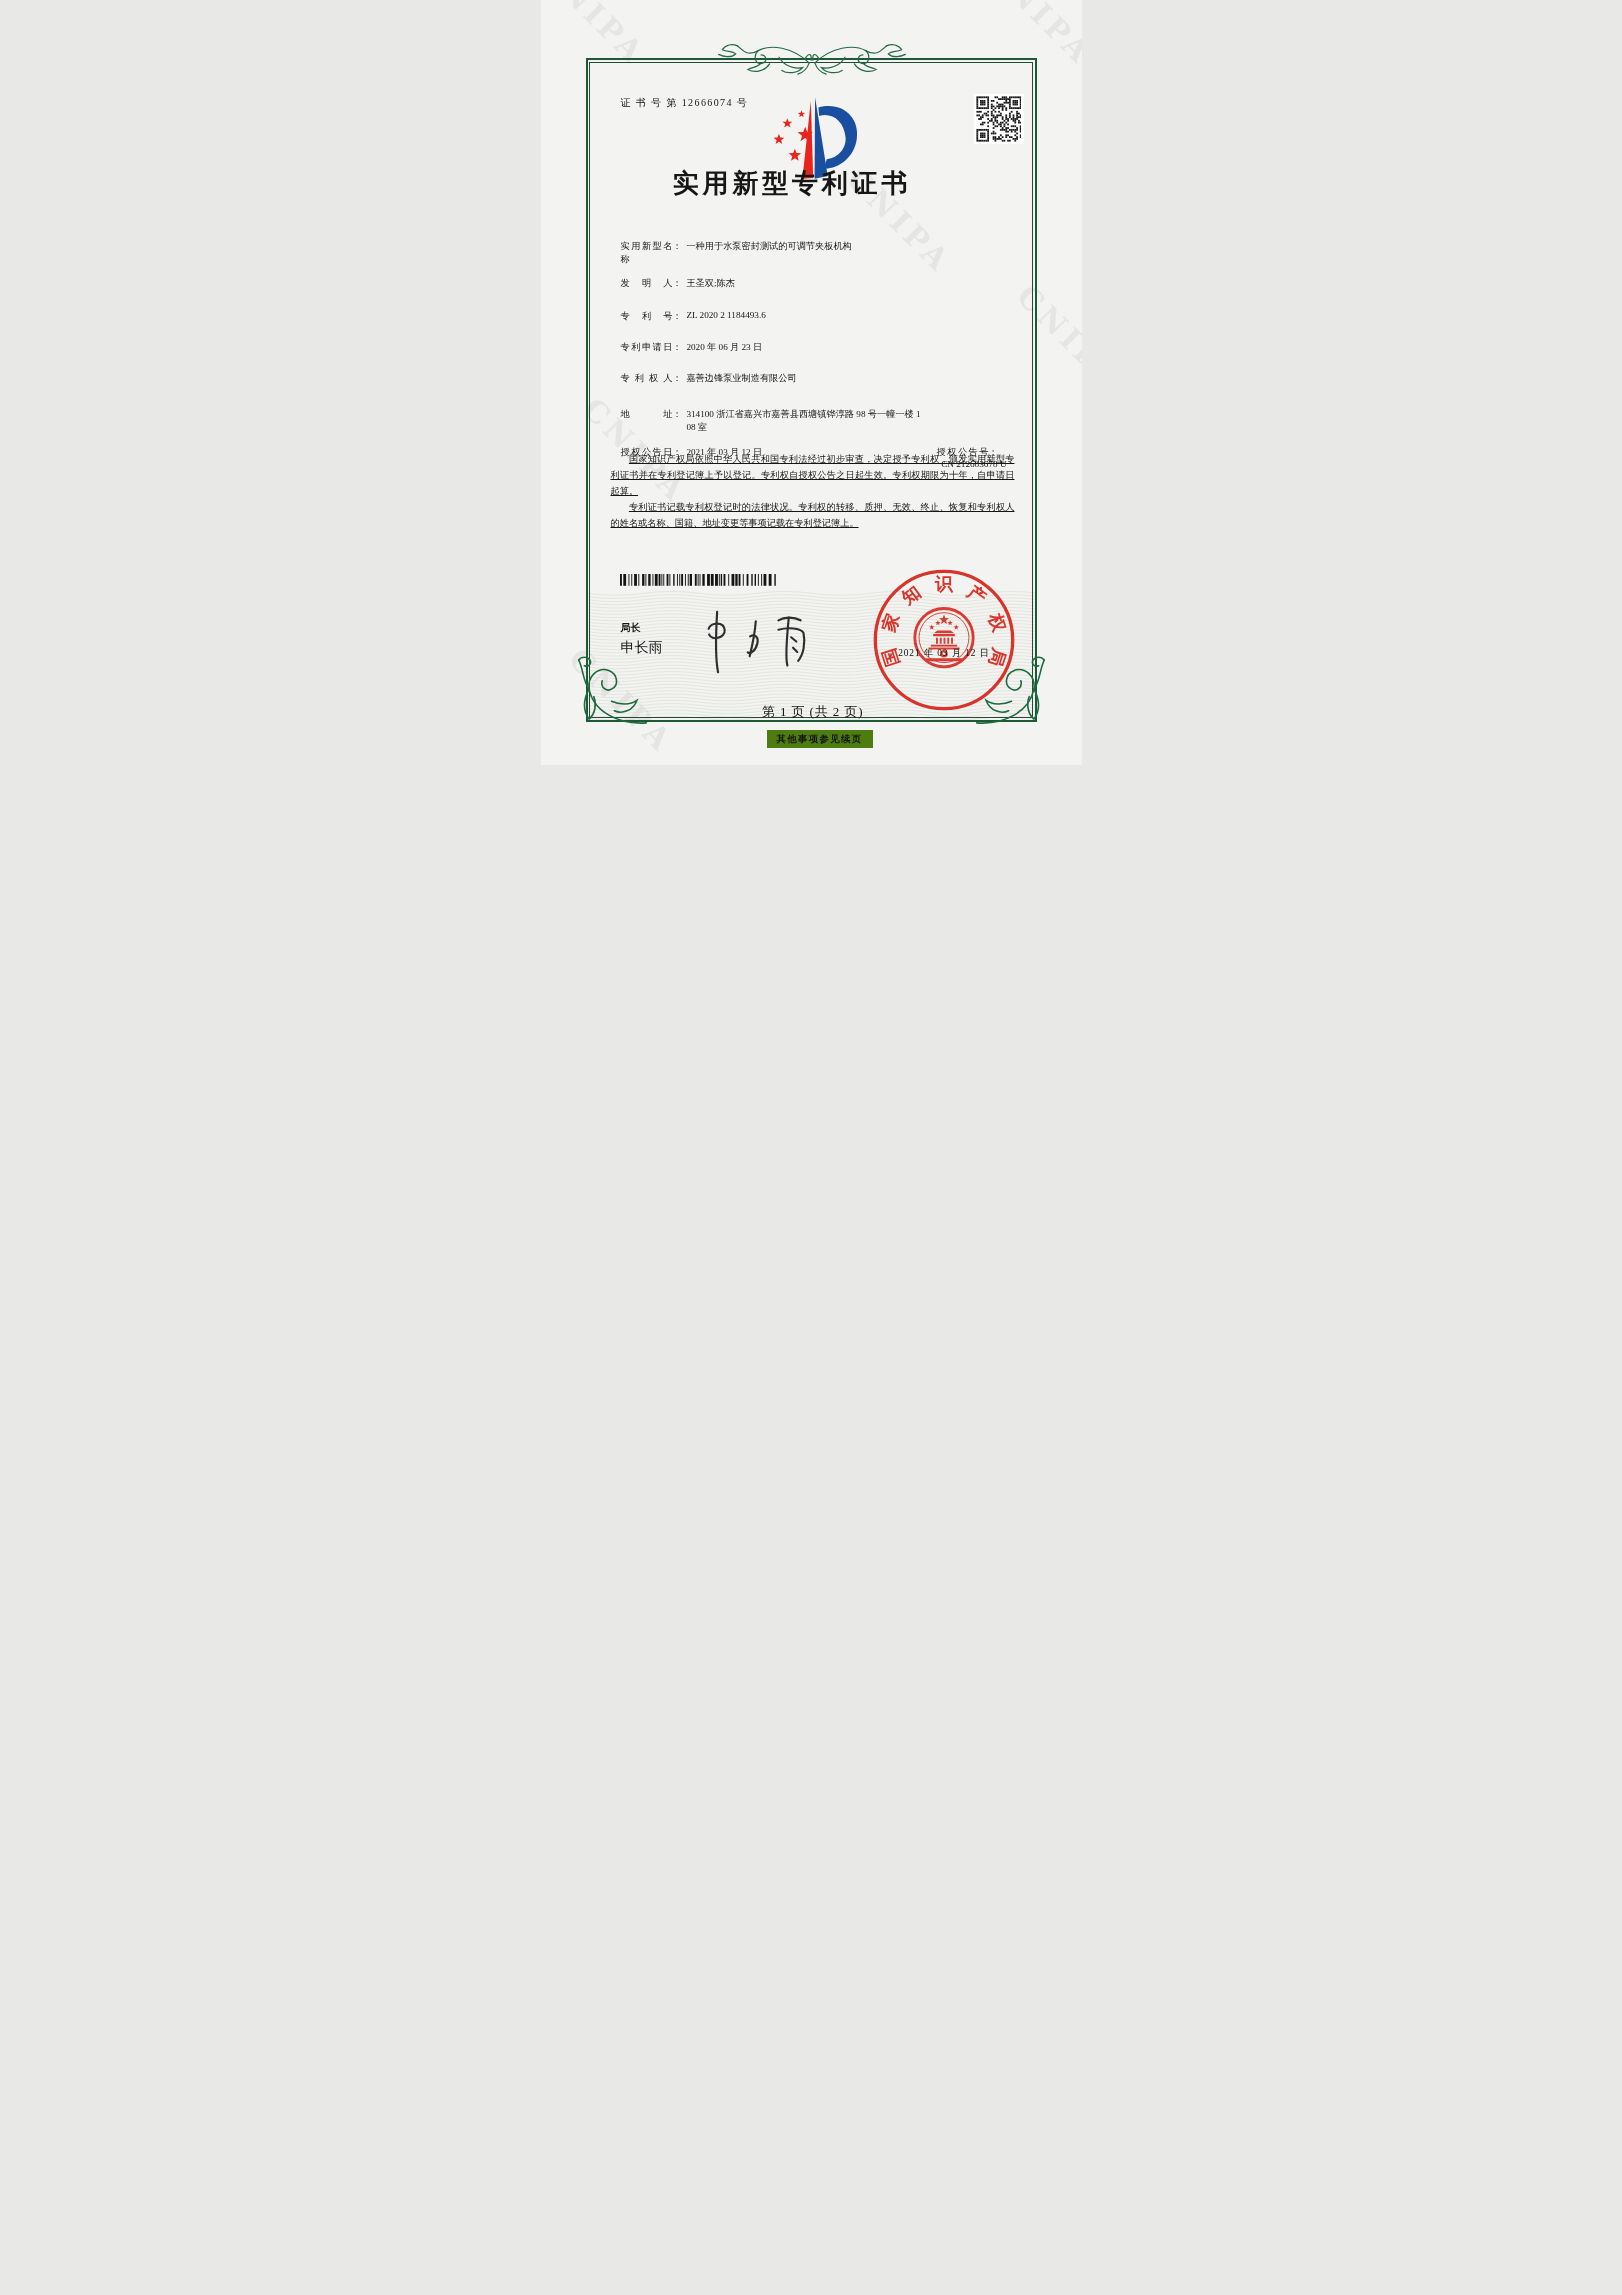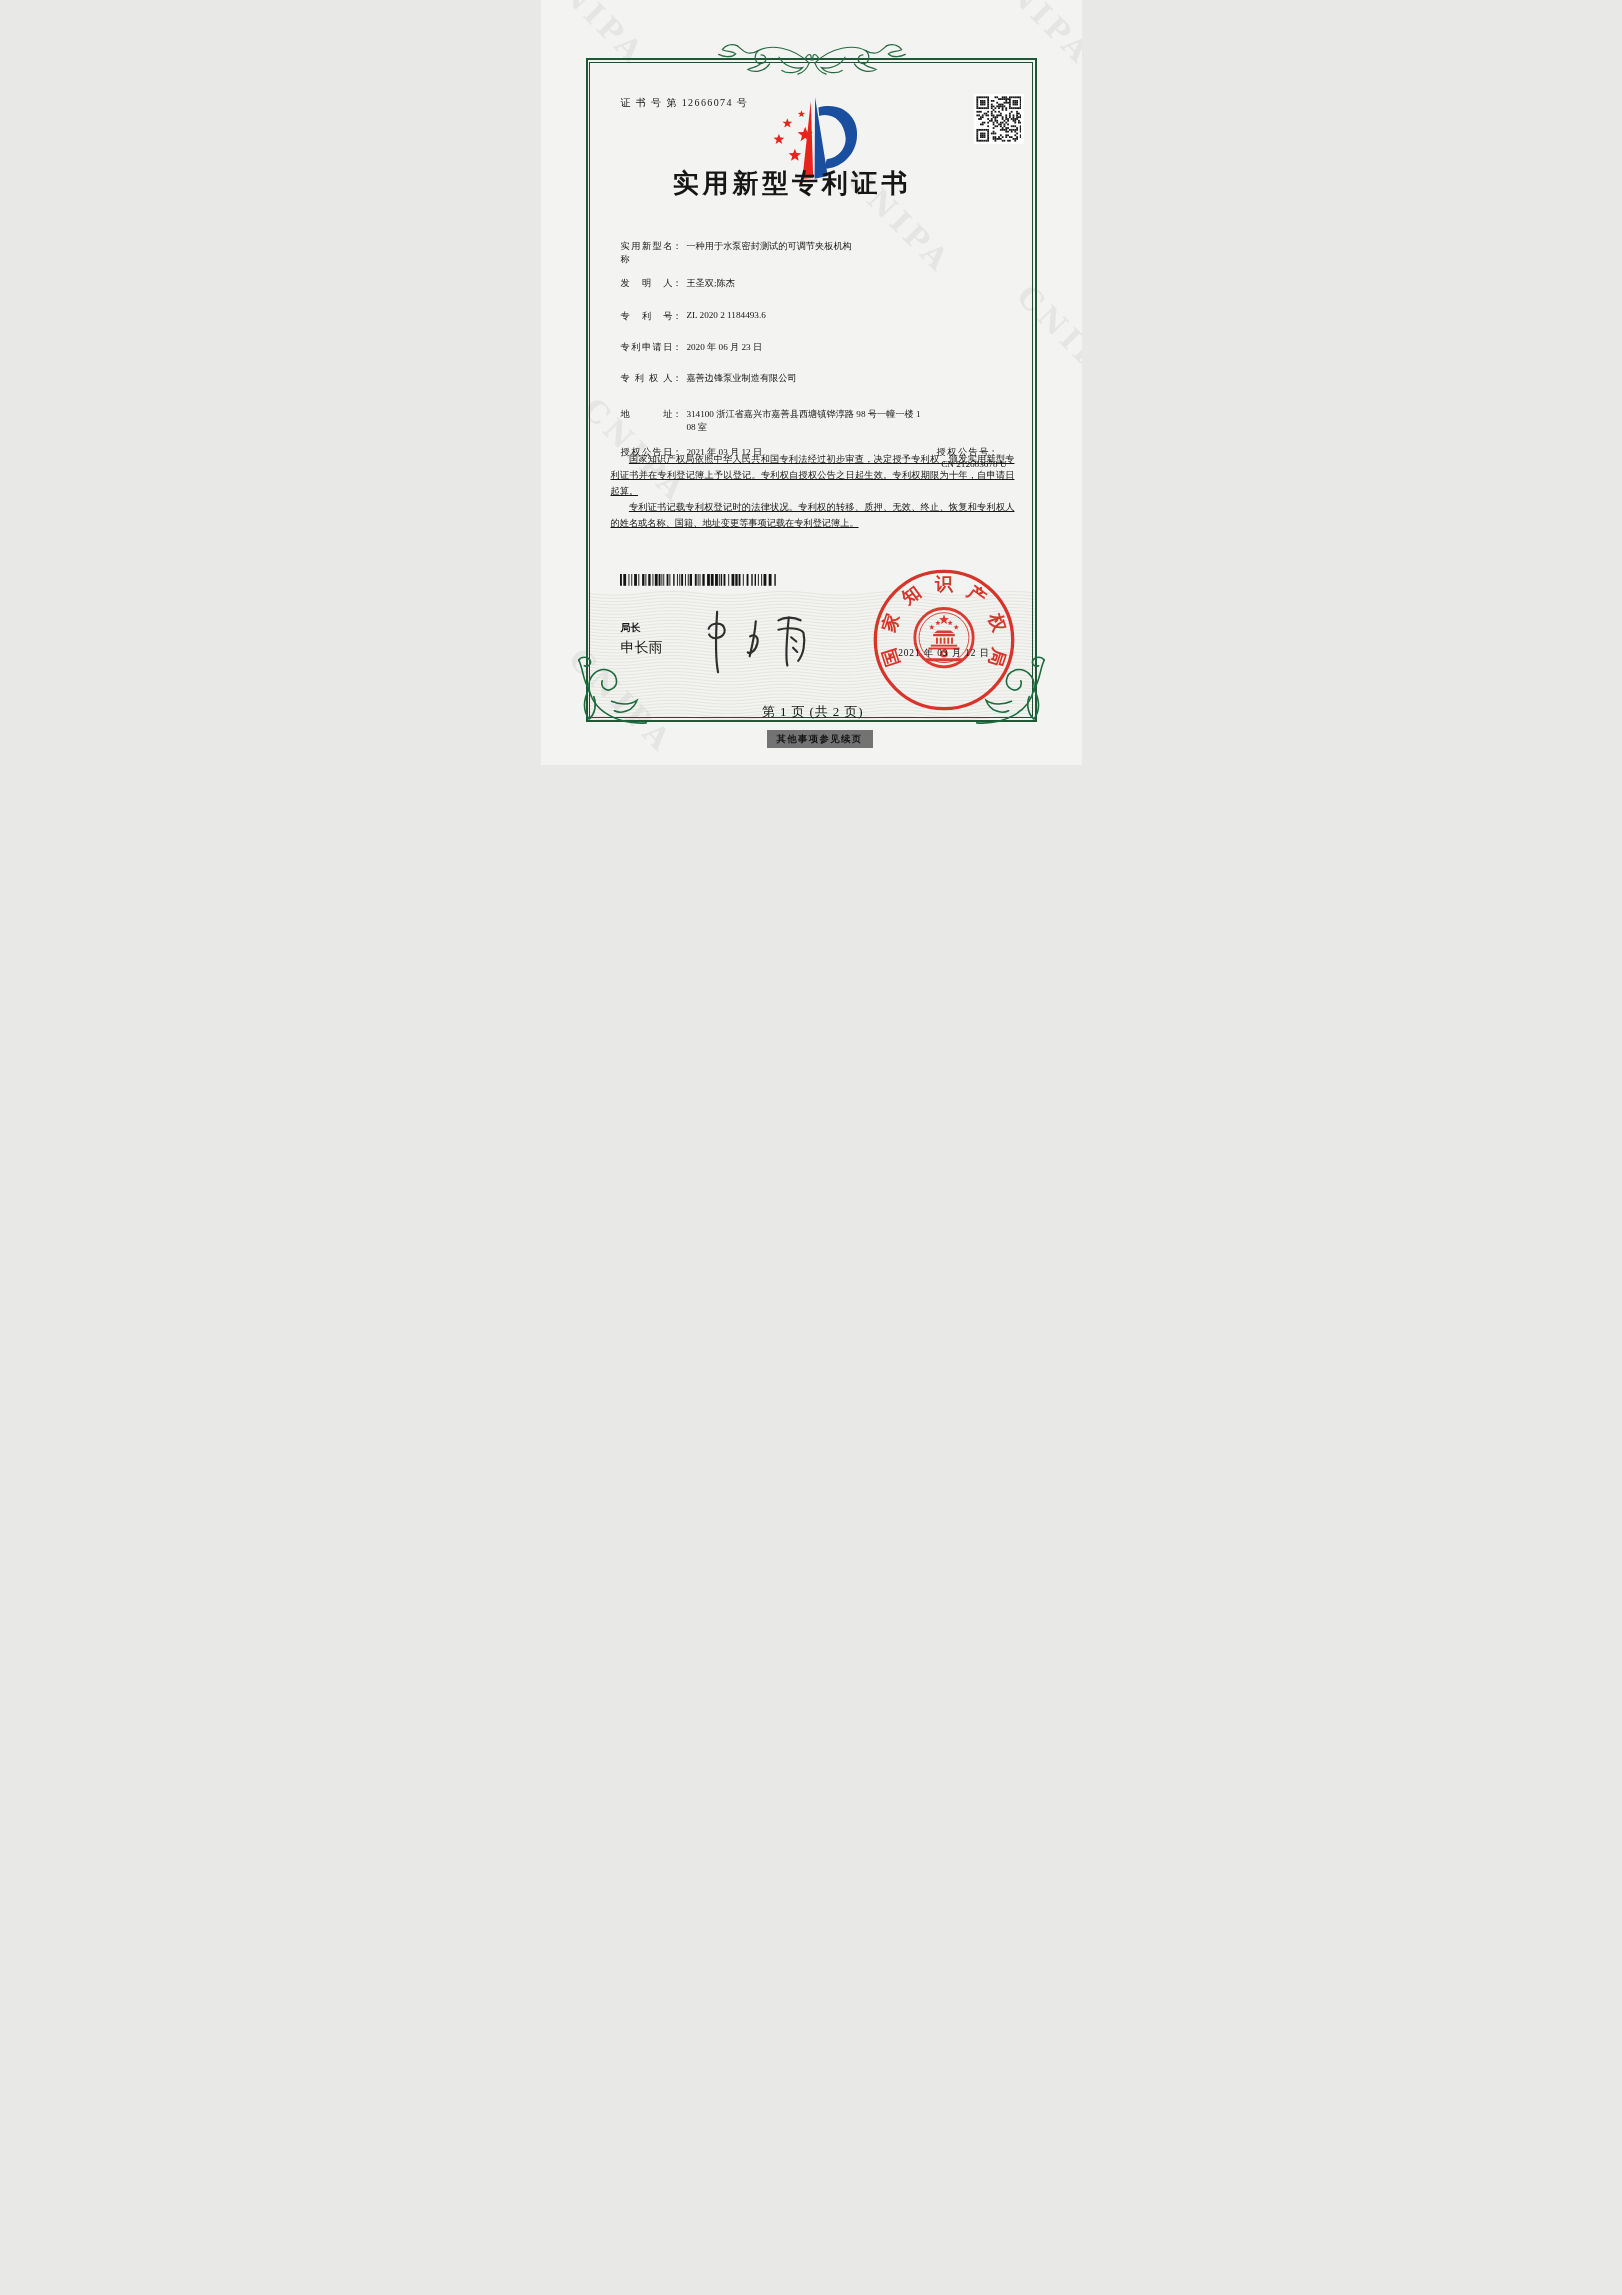--- a/index.html
+++ b/index.html
@@ -30,21 +30,21 @@
   .sig-title{position:absolute;left:80px;top:621px;font-size:10px;font-weight:bold;
       font-family:Liberation Sans, sans-serif;z-index:2;}
   .sig-name{position:absolute;left:80px;top:639px;font-size:14px;font-weight:normal;
       font-family:"Liberation Sans","DejaVu Sans",sans-serif;z-index:2;}
   .signature{position:absolute;left:158px;top:609px;z-index:2;}
   .seal{position:absolute;left:331px;top:568px;z-index:3;opacity:0.93;}
   .seal-date{position:absolute;left:330px;top:647px;width:147px;text-align:center;
       font-size:9.4px;letter-spacing:0.9px;color:#111;z-index:4;}
   .page-info{position:absolute;left:196px;top:703px;width:127px;text-align:right;
       font-size:13px;letter-spacing:0.9px;z-index:2;}
-  .note-box{position:absolute;left:226px;top:730px;width:106px;height:18px;background:#737373;
+  .note-box{position:absolute;left:226px;top:730px;width:106px;height:18px;background:#4d7c0f;
       display:flex;align-items:center;justify-content:center;z-index:2;}
   .note{font-size:9.4px;font-weight:bold;letter-spacing:1.4px;}
   .ornament{position:absolute;z-index:2;}
 </style>
 </head>
 <body>
 
 <div class="page">
 
   <div class="wm" style="left:-14px;top:-4.7px;">CNIPA</div>

